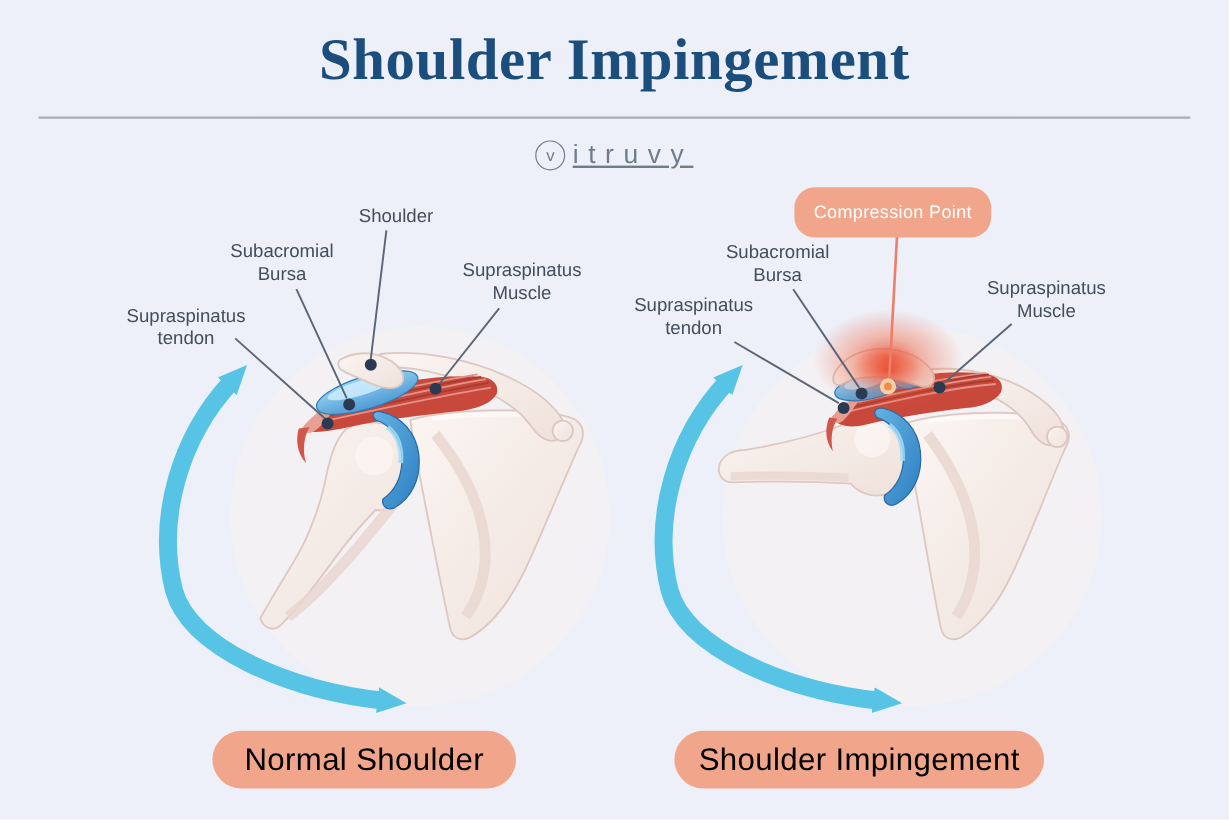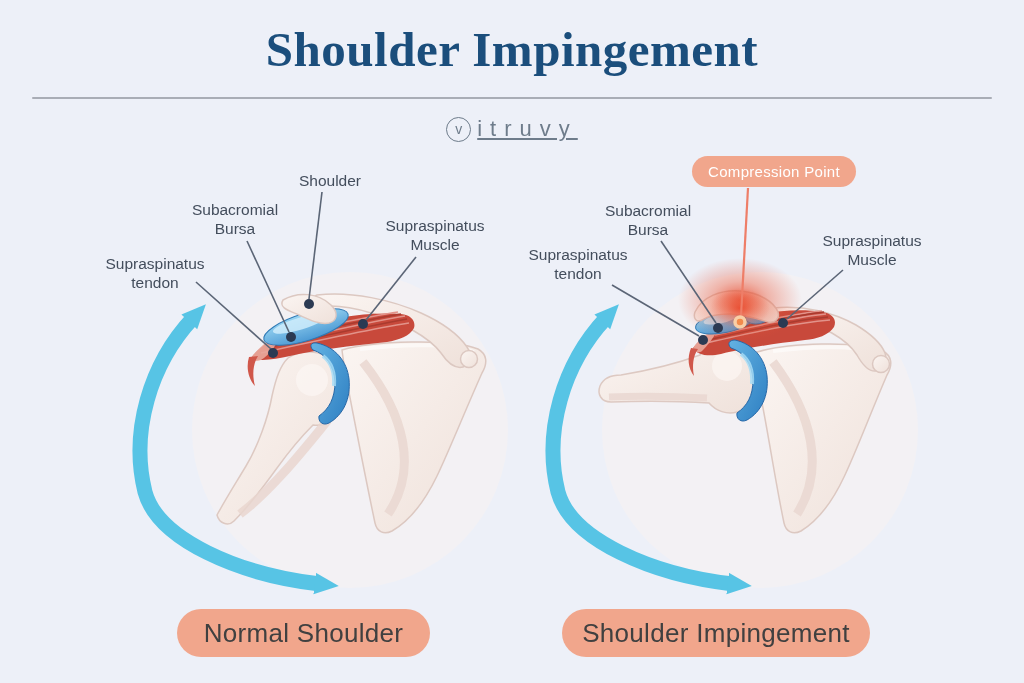--- a/index.html
+++ b/index.html
@@ -45,25 +45,25 @@
     position:absolute;width:140px;
     text-align:center;white-space:pre-line;
     font-size:15.5px;line-height:19px;color:#434D5C;
   }
   
   .badge{
     position:absolute;display:flex;align-items:center;justify-content:center;
     background:#F1A68C;color:#FFFFFF;border-radius:17px;
     font-size:15px;letter-spacing:0.3px;
   }
-  .badge-compression{left:692px;top:156px;width:164px;height:31px;}
+  .badge-compression{left:662px;top:156px;width:164px;height:42px;}
   .caption-pill{
     position:absolute;top:609px;height:48px;
     display:flex;align-items:center;justify-content:center;
-    background:#F1A68C;color:#404040;border-radius:24px;
+    background:#F1A68C;color:#000000;border-radius:24px;
     font-size:26px;letter-spacing:0.3px;
   }
   .caption-left{left:177px;width:253px;}
   .caption-right{left:562px;width:308px;}
 </style>
 </head>
 <body>
 
 <div class="page">
 

